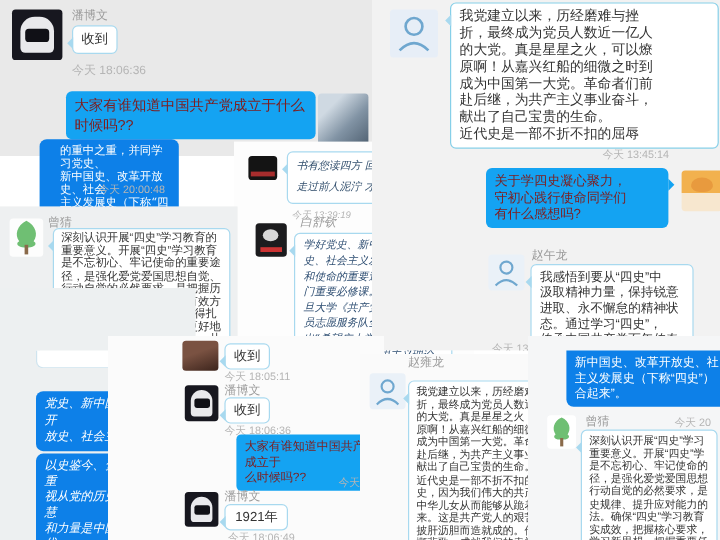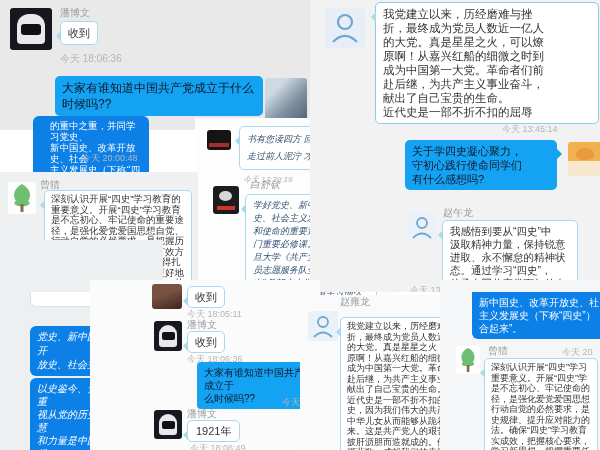--- a/index.html
+++ b/index.html
@@ -5,21 +5,21 @@
   html,body{margin:0;padding:0;}
   body{font-family:"Liberation Sans",sans-serif;background:#fff;}
   #stage{position:relative;width:600px;height:450px;overflow:hidden;background:#fff;}
   .frag{position:absolute;overflow:hidden;}
   .av{position:absolute;border-radius:3px;overflow:hidden;}
   .nm{position:absolute;font-size:10px;color:#9b9b9b;white-space:nowrap;}
   .tm{position:absolute;font-size:9px;color:#b5b5b5;white-space:nowrap;}
   .bub{position:absolute;border-radius:5px;padding:4px 7px;font-size:11px;line-height:14px;white-space:pre-line;box-sizing:border-box;}
   .rx{background:#fff;border:1px solid #a8d9ef;color:#333;}
   .rx::before{content:"";position:absolute;left:-5px;top:9px;border:5px solid transparent;border-right-color:#a8d9ef;border-left:0;}
-  .tx{background:#14a3f2;color:#0f172a;}
+  .tx{background:#14a3f2;color:#7f1d1d;}
   .tx-dk{background:#0d80e8;color:#fff;}
   .kai{font-family:"DejaVu Serif",serif;}
   .hw{font-family:"DejaVu Serif",serif;font-style:italic;}
   .arr-r::after{content:"";position:absolute;right:-5px;top:9px;border:5px solid transparent;border-left-color:#14a3f2;border-right:0;}
   svg{display:block;}
 </style>
 </head>
 <body>
 
 <div id="stage">

